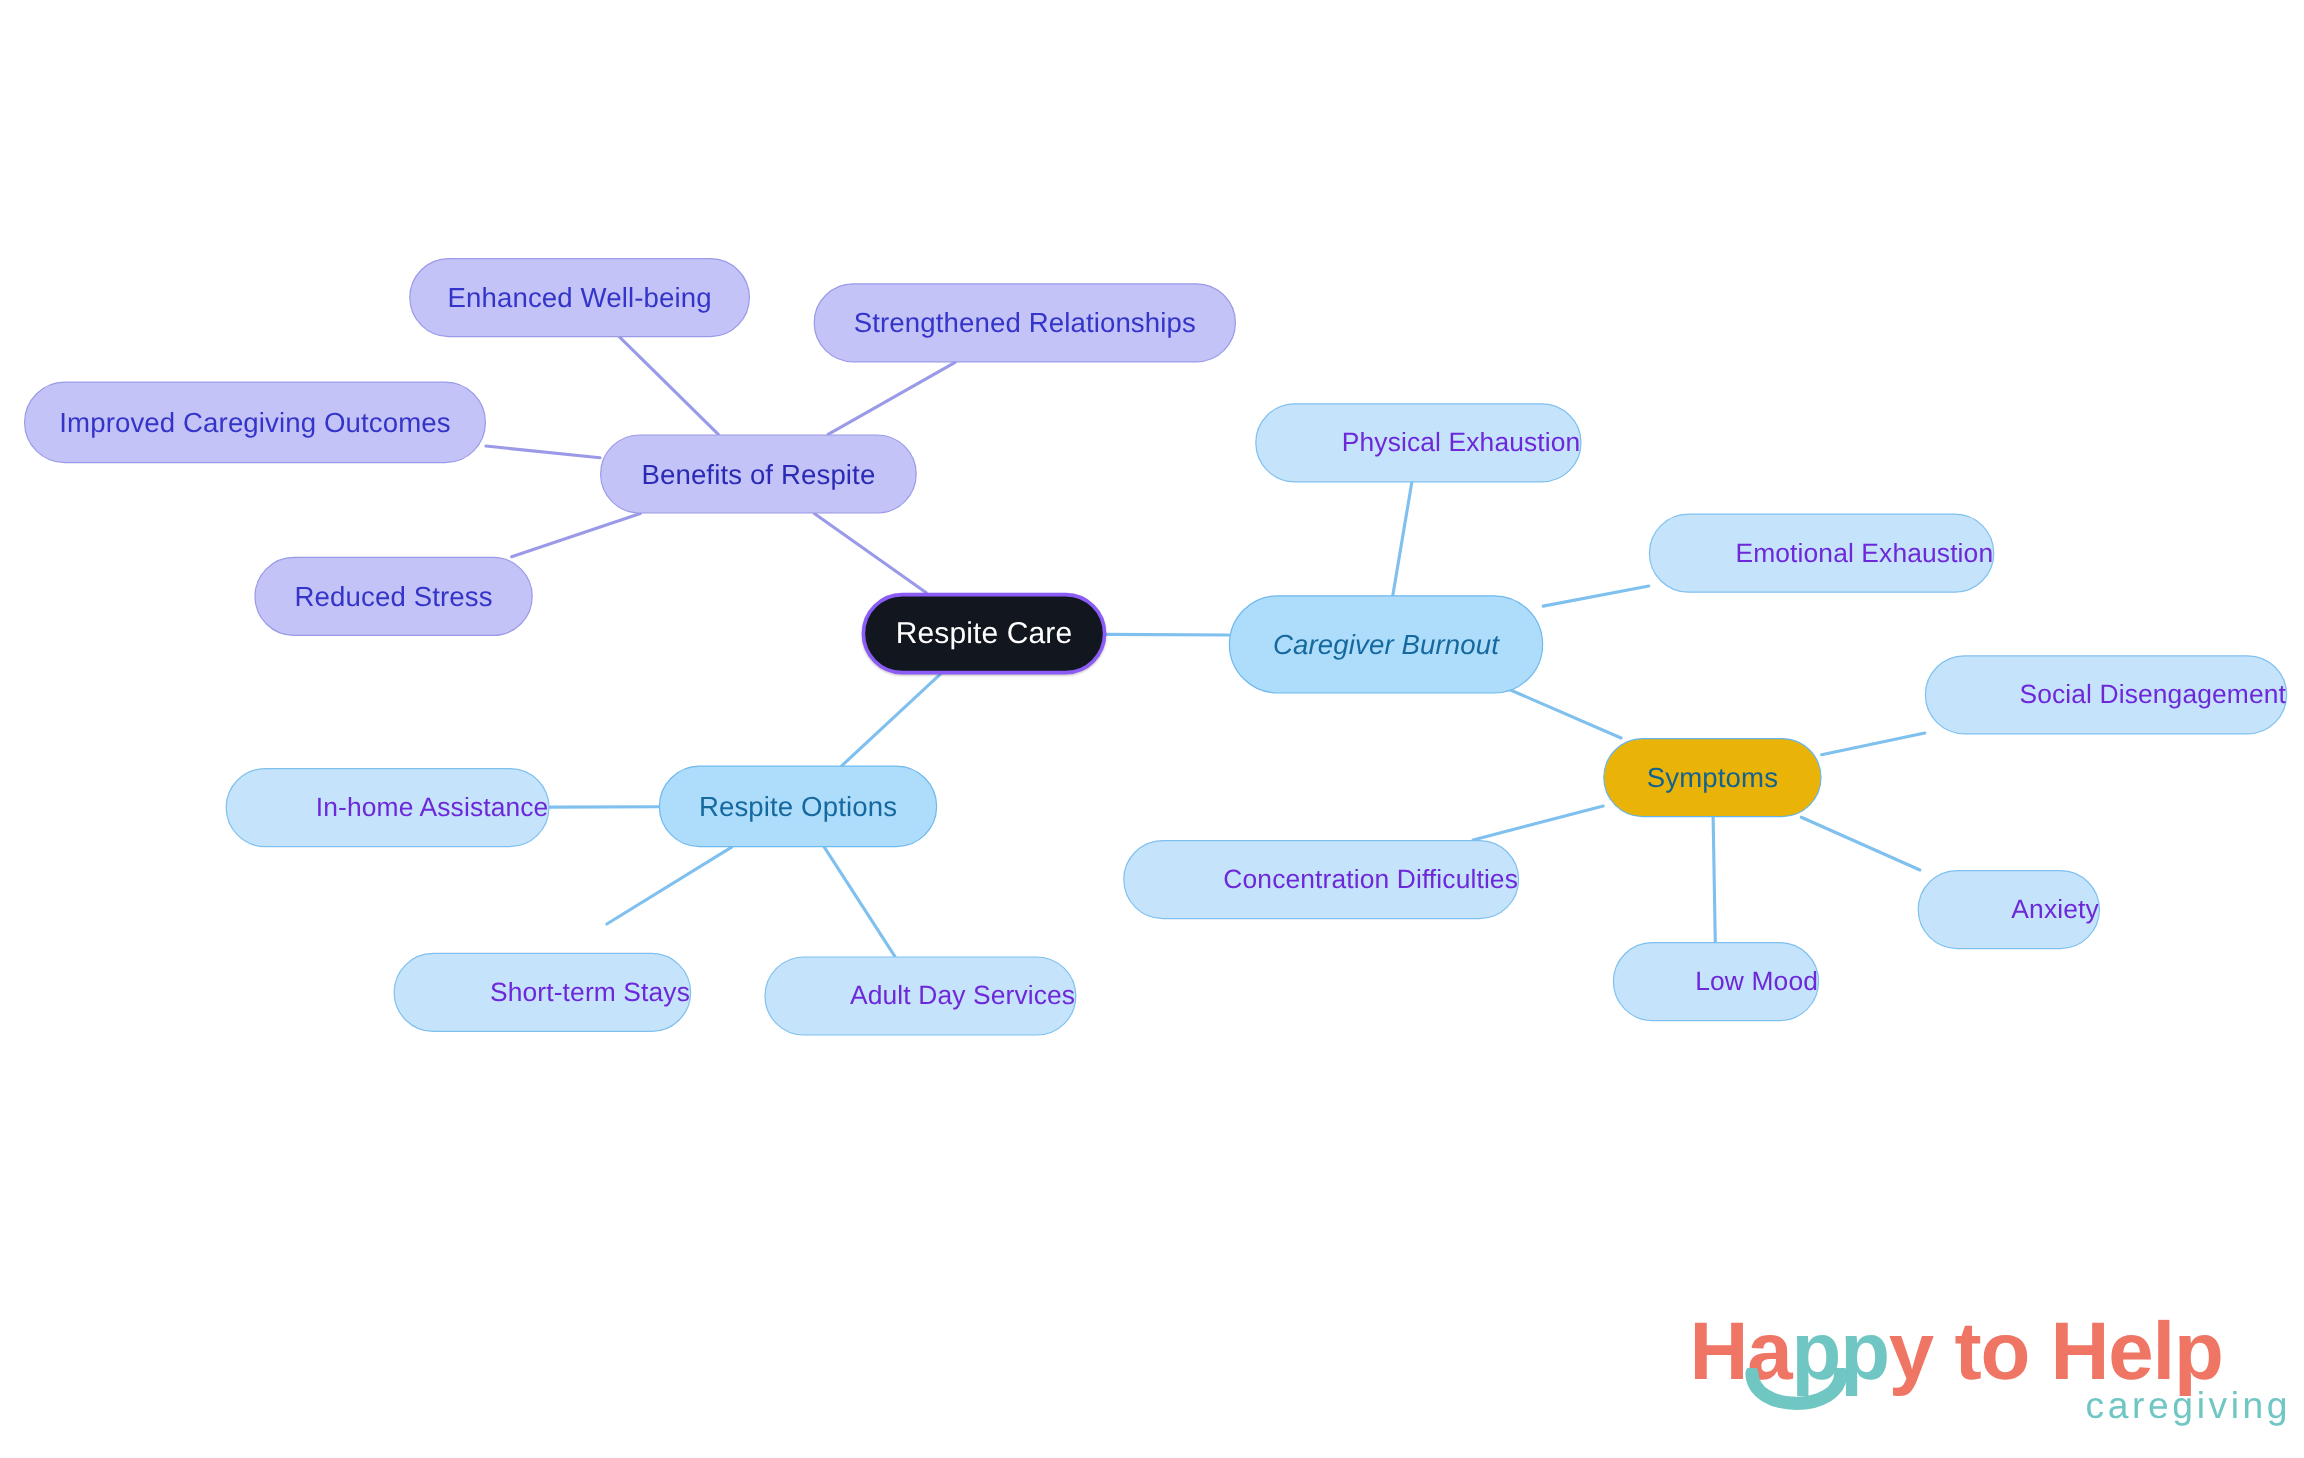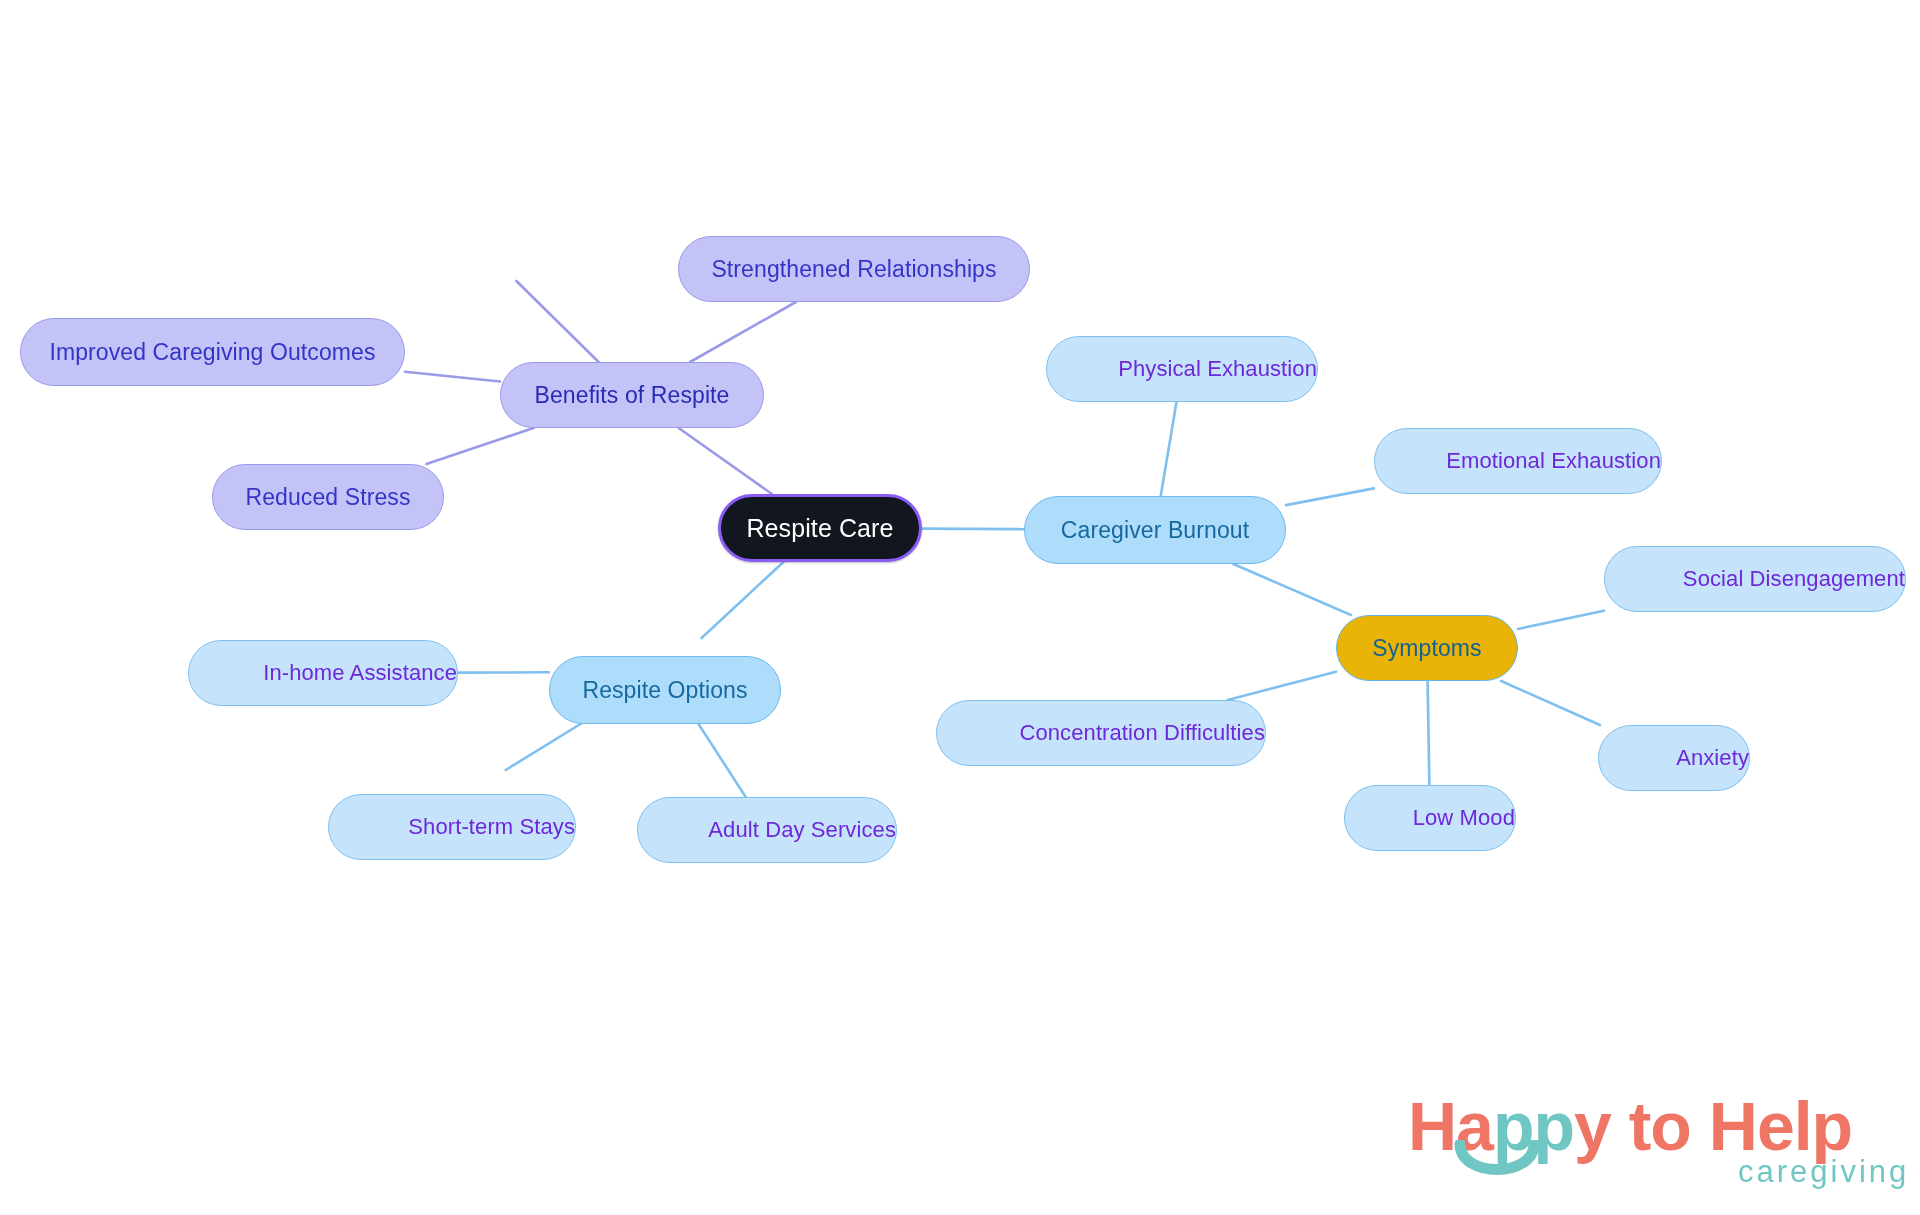--- a/index.html
+++ b/index.html
@@ -158,34 +158,37 @@
   </svg>
 
   <div class="node node-root" style="left:718px; top:494px; width:204px; height:68px;">
     <span class="node-label">Respite Care</span>
   </div>
 
   <div class="node node-purple-branch" style="left:500px; top:362px; width:264px; height:66px;justify-content:center;">
     <span class="node-label">Benefits of Respite</span>
   </div>
 
+  <div class="node node-purple" style="left:341px; top:215px; width:284px; height:66px;">
+    <span class="node-label">Enhanced Well-being</span>
+  </div>
 
   <div class="node node-purple" style="left:678px; top:236px; width:352px; height:66px;">
     <span class="node-label">Strengthened Relationships</span>
   </div>
 
   <div class="node node-purple" style="left:20px; top:318px; width:385px; height:68px;">
     <span class="node-label">Improved Caregiving Outcomes</span>
   </div>
 
   <div class="node node-purple" style="left:212px; top:464px; width:232px; height:66px;">
     <span class="node-label">Reduced Stress</span>
   </div>
 
-  <div class="node node-blue-branch" style="left:1024px; top:496px; width:262px; height:68px;">
+  <div class="node node-blue-branch" style="left:1024px; top:496px; width:262px; height:82px;font-style:italic;">
     <span class="node-label">Caregiver Burnout</span>
   </div>
 
   <div class="node node-blue" style="left:1046px; top:336px; width:272px; height:66px;">
     <span class="node-label">Physical Exhaustion</span>
   </div>
 
   <div class="node node-blue" style="left:1374px; top:428px; width:288px; height:66px;">
     <span class="node-label">Emotional Exhaustion</span>
   </div>
@@ -203,21 +206,21 @@
   </div>
 
   <div class="node node-blue" style="left:1598px; top:725px; width:152px; height:66px;">
     <span class="node-label">Anxiety</span>
   </div>
 
   <div class="node node-blue" style="left:1344px; top:785px; width:172px; height:66px;">
     <span class="node-label">Low Mood</span>
   </div>
 
-  <div class="node node-blue-branch" style="left:549px; top:656px; width:232px; height:68px;">
+  <div class="node node-blue-branch" style="left:549px; top:638px; width:232px; height:68px;">
     <span class="node-label">Respite Options</span>
   </div>
 
   <div class="node node-blue" style="left:188px; top:640px; width:270px; height:66px;">
     <span class="node-label">In-home Assistance</span>
   </div>
 
   <div class="node node-blue" style="left:328px; top:770px; width:248px; height:66px;margin-top:24px;">
     <span class="node-label">Short-term Stays</span>
   </div>

